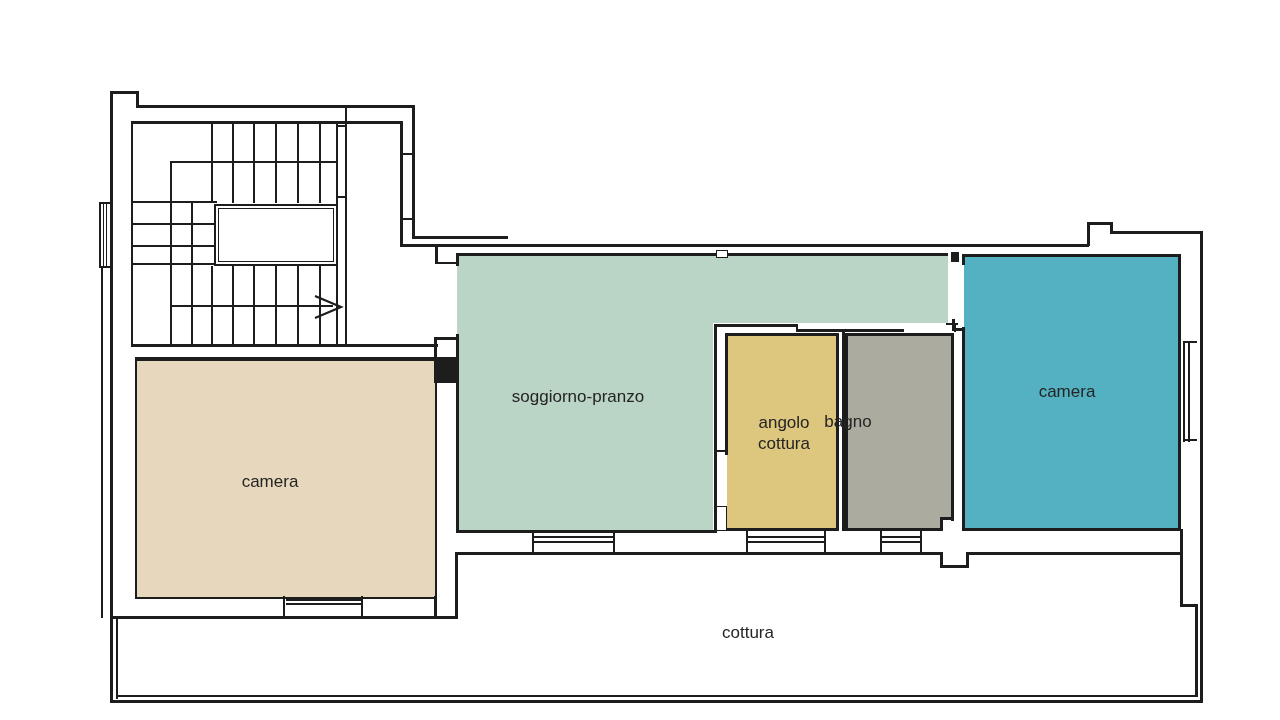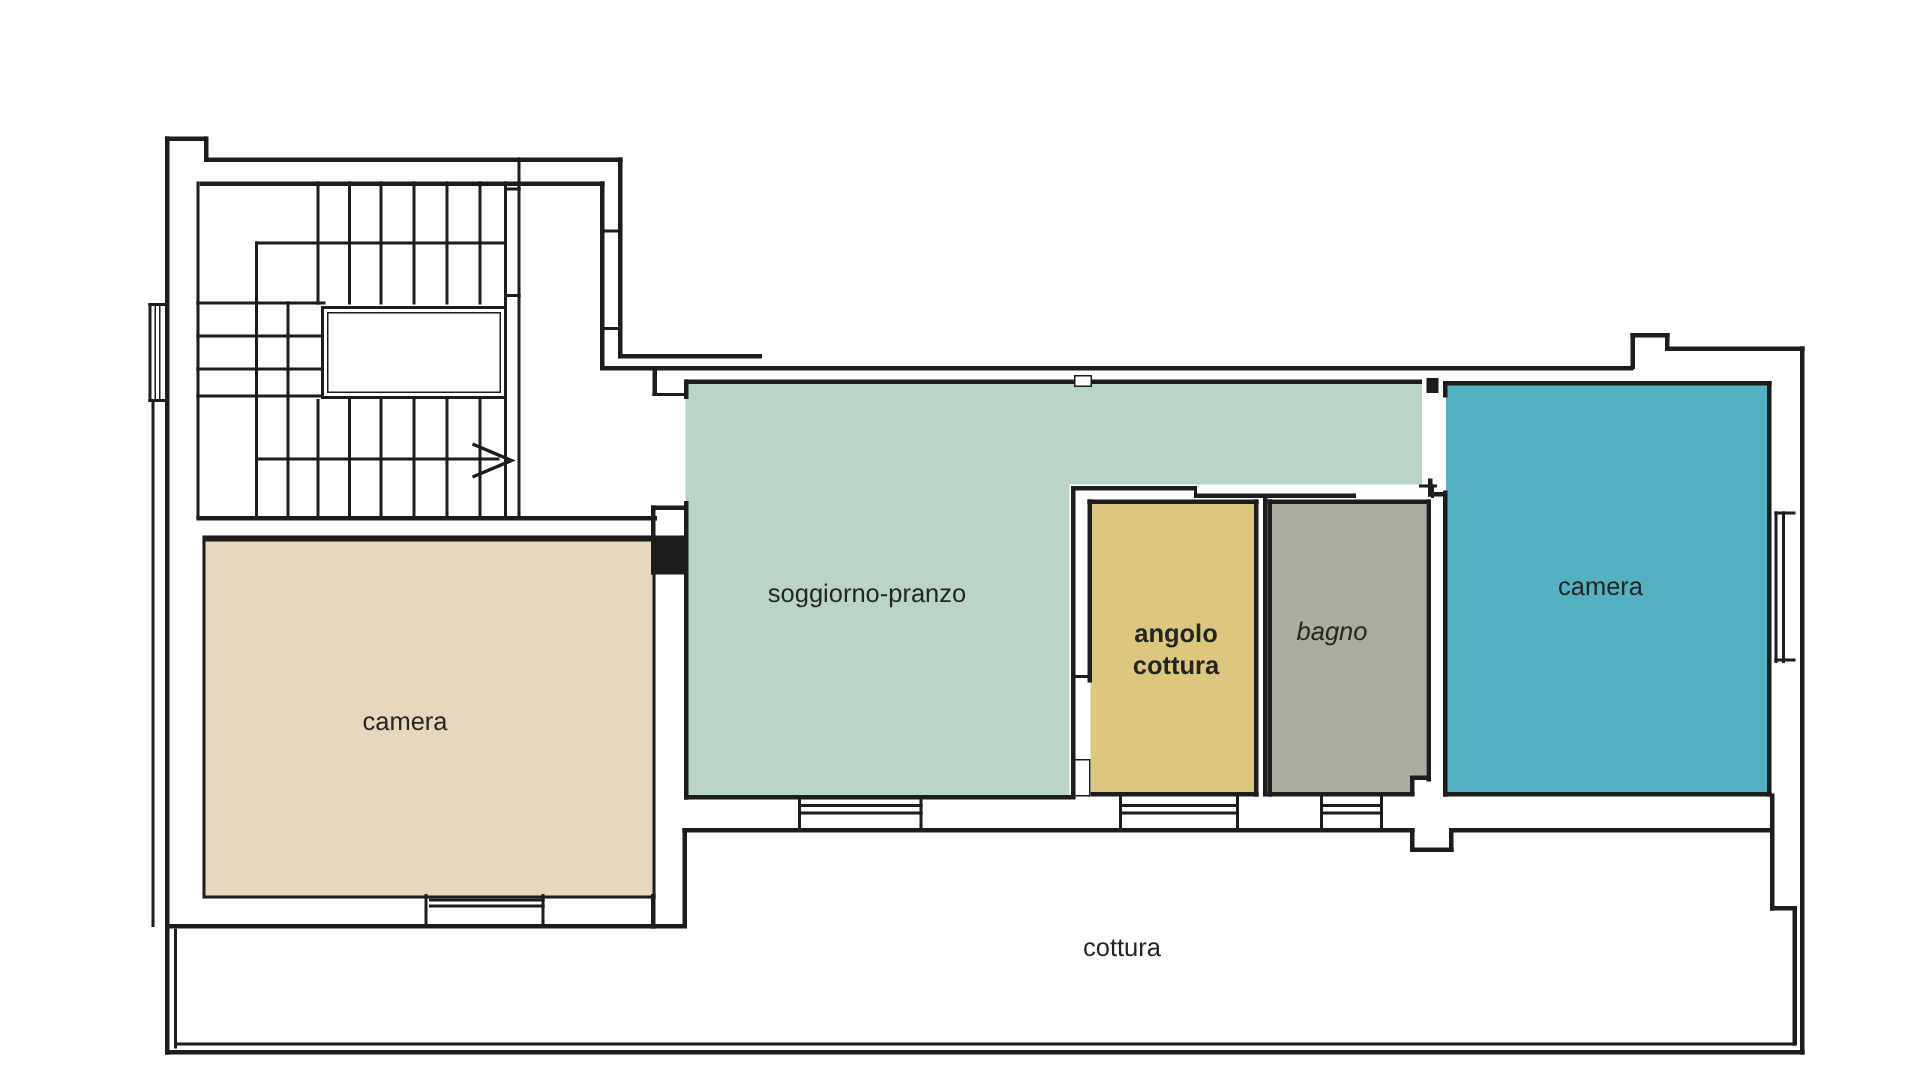--- a/index.html
+++ b/index.html
@@ -168,17 +168,17 @@
   <div class="whitebox bordered" style="left:716px;top:250px;width:12px;height:8px;"></div>
 
   <div class="whitebox bordered" style="left:716px;top:506px;width:11px;height:25px;"></div>
 
   <svg class="arrowhead" style="left:313px;top:294px;" width="32" height="26" viewBox="0 0 32 26">
     <polyline points="2,2 28,13 2,24" fill="none" stroke="#1d1d1d" stroke-width="2.2"></polyline>
   </svg>
 
   <div class="room-label" style="left:270px;top:481px;">camera</div>
   <div class="room-label" style="left:578px;top:396px;">soggiorno-pranzo</div>
-  <div class="room-label wrap" style="left:784px;top:433px;font-weight:bold;">angolo cottura</div>
-  <div class="room-label" style="left:888px;top:421px;font-style:italic;">bagno</div>
+  <div class="room-label wrap" style="left:784px;top:433px;">angolo cottura</div>
+  <div class="room-label" style="left:848px;top:421px;">bagno</div>
   <div class="room-label" style="left:1067px;top:391px;">camera</div>
   <div class="room-label" style="left:748px;top:632px;">cottura</div>
 </div>
 
 </body></html>

